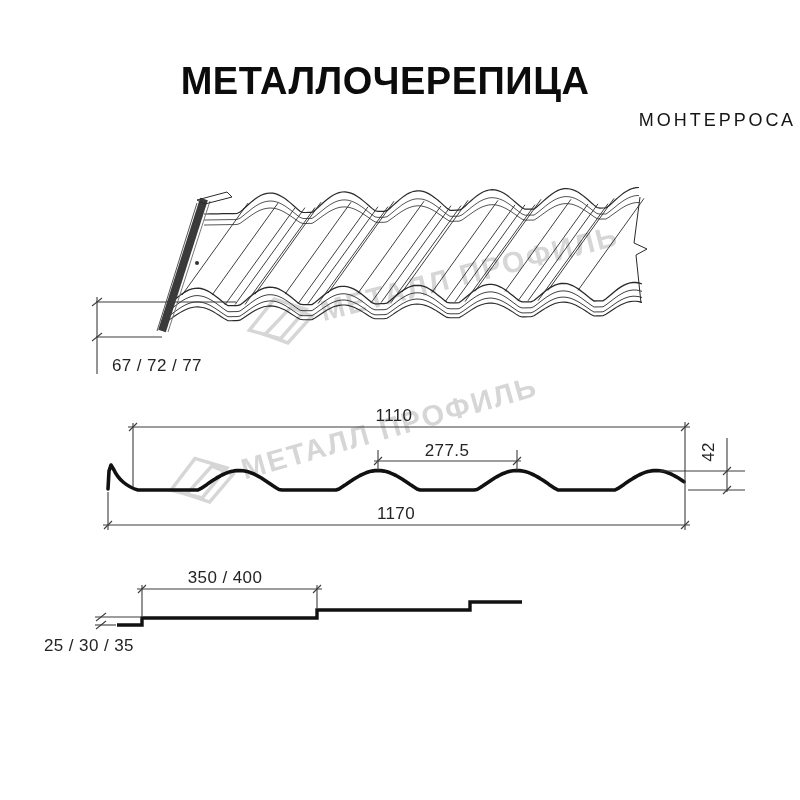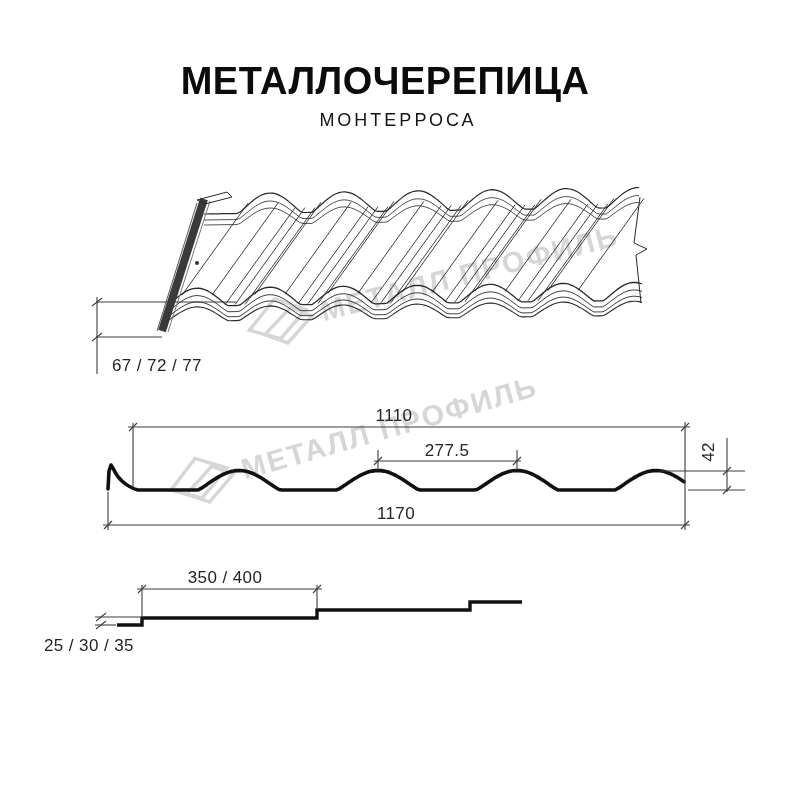--- a/index.html
+++ b/index.html
@@ -1,20 +1,20 @@
 <!DOCTYPE html>
 <html><head>
 <meta charset="utf-8">
 <style>
   html,body{margin:0;padding:0;background:#ffffff;}
   .page{position:relative;width:800px;height:800px;background:#fff;overflow:hidden;
         font-family:"Liberation Sans", sans-serif;}
   .title{position:absolute;left:0;top:60px;width:770px;text-align:center;
          font-size:38px;font-weight:800;letter-spacing:.5px;color:#0c0c0c;}
-  .subtitle{position:absolute;left:0;top:110px;width:796px;text-align:center;
+  .subtitle{position:absolute;left:0;top:110px;width:796px;text-align:right;
          font-size:18px;font-weight:500;letter-spacing:3px;color:#151515;}
   svg{position:absolute;left:0;top:0;}
   .dim-text{font-family:"Liberation Sans",sans-serif;font-size:17px;fill:#242424;letter-spacing:.4px;}
   .wm-text{font-family:"Liberation Sans",sans-serif;font-size:29px;font-weight:bold;
            fill:#d6d6d6;letter-spacing:2px;}
 </style>
 </head>
 <body>
 
 <div class="page">

